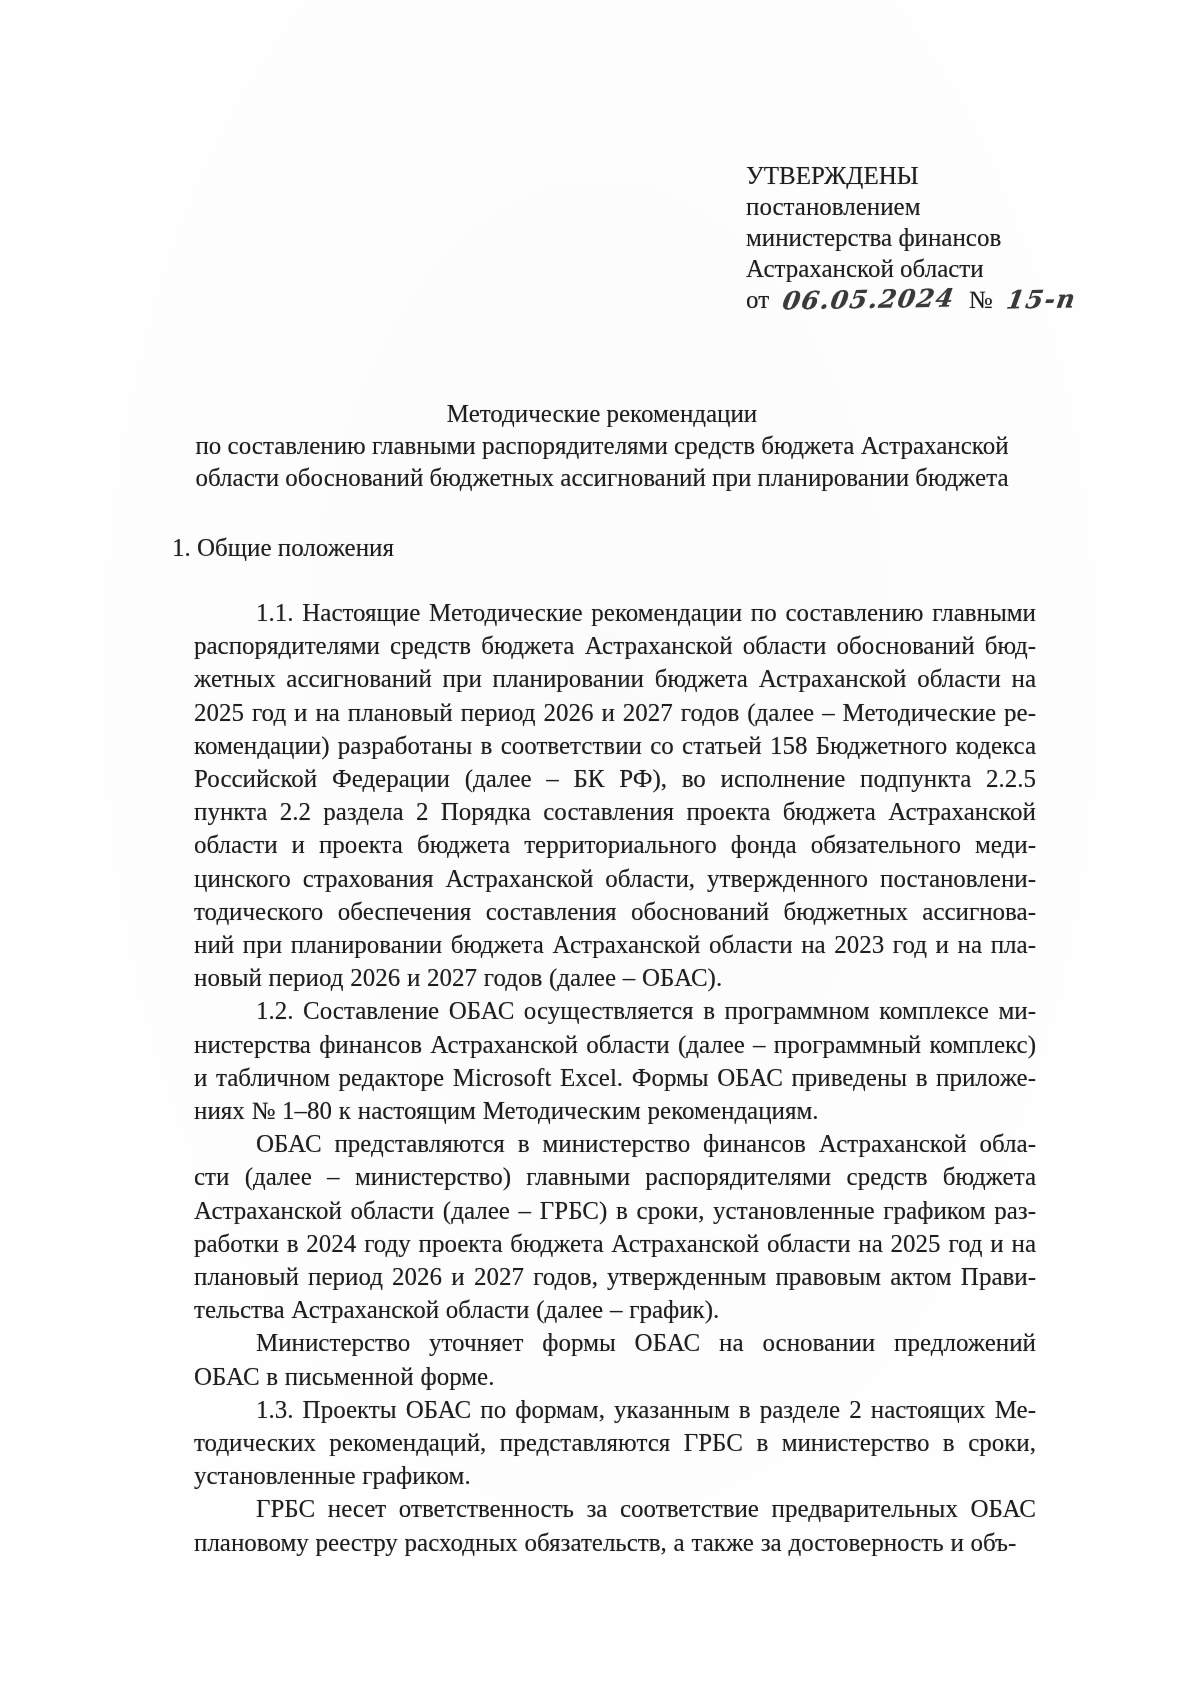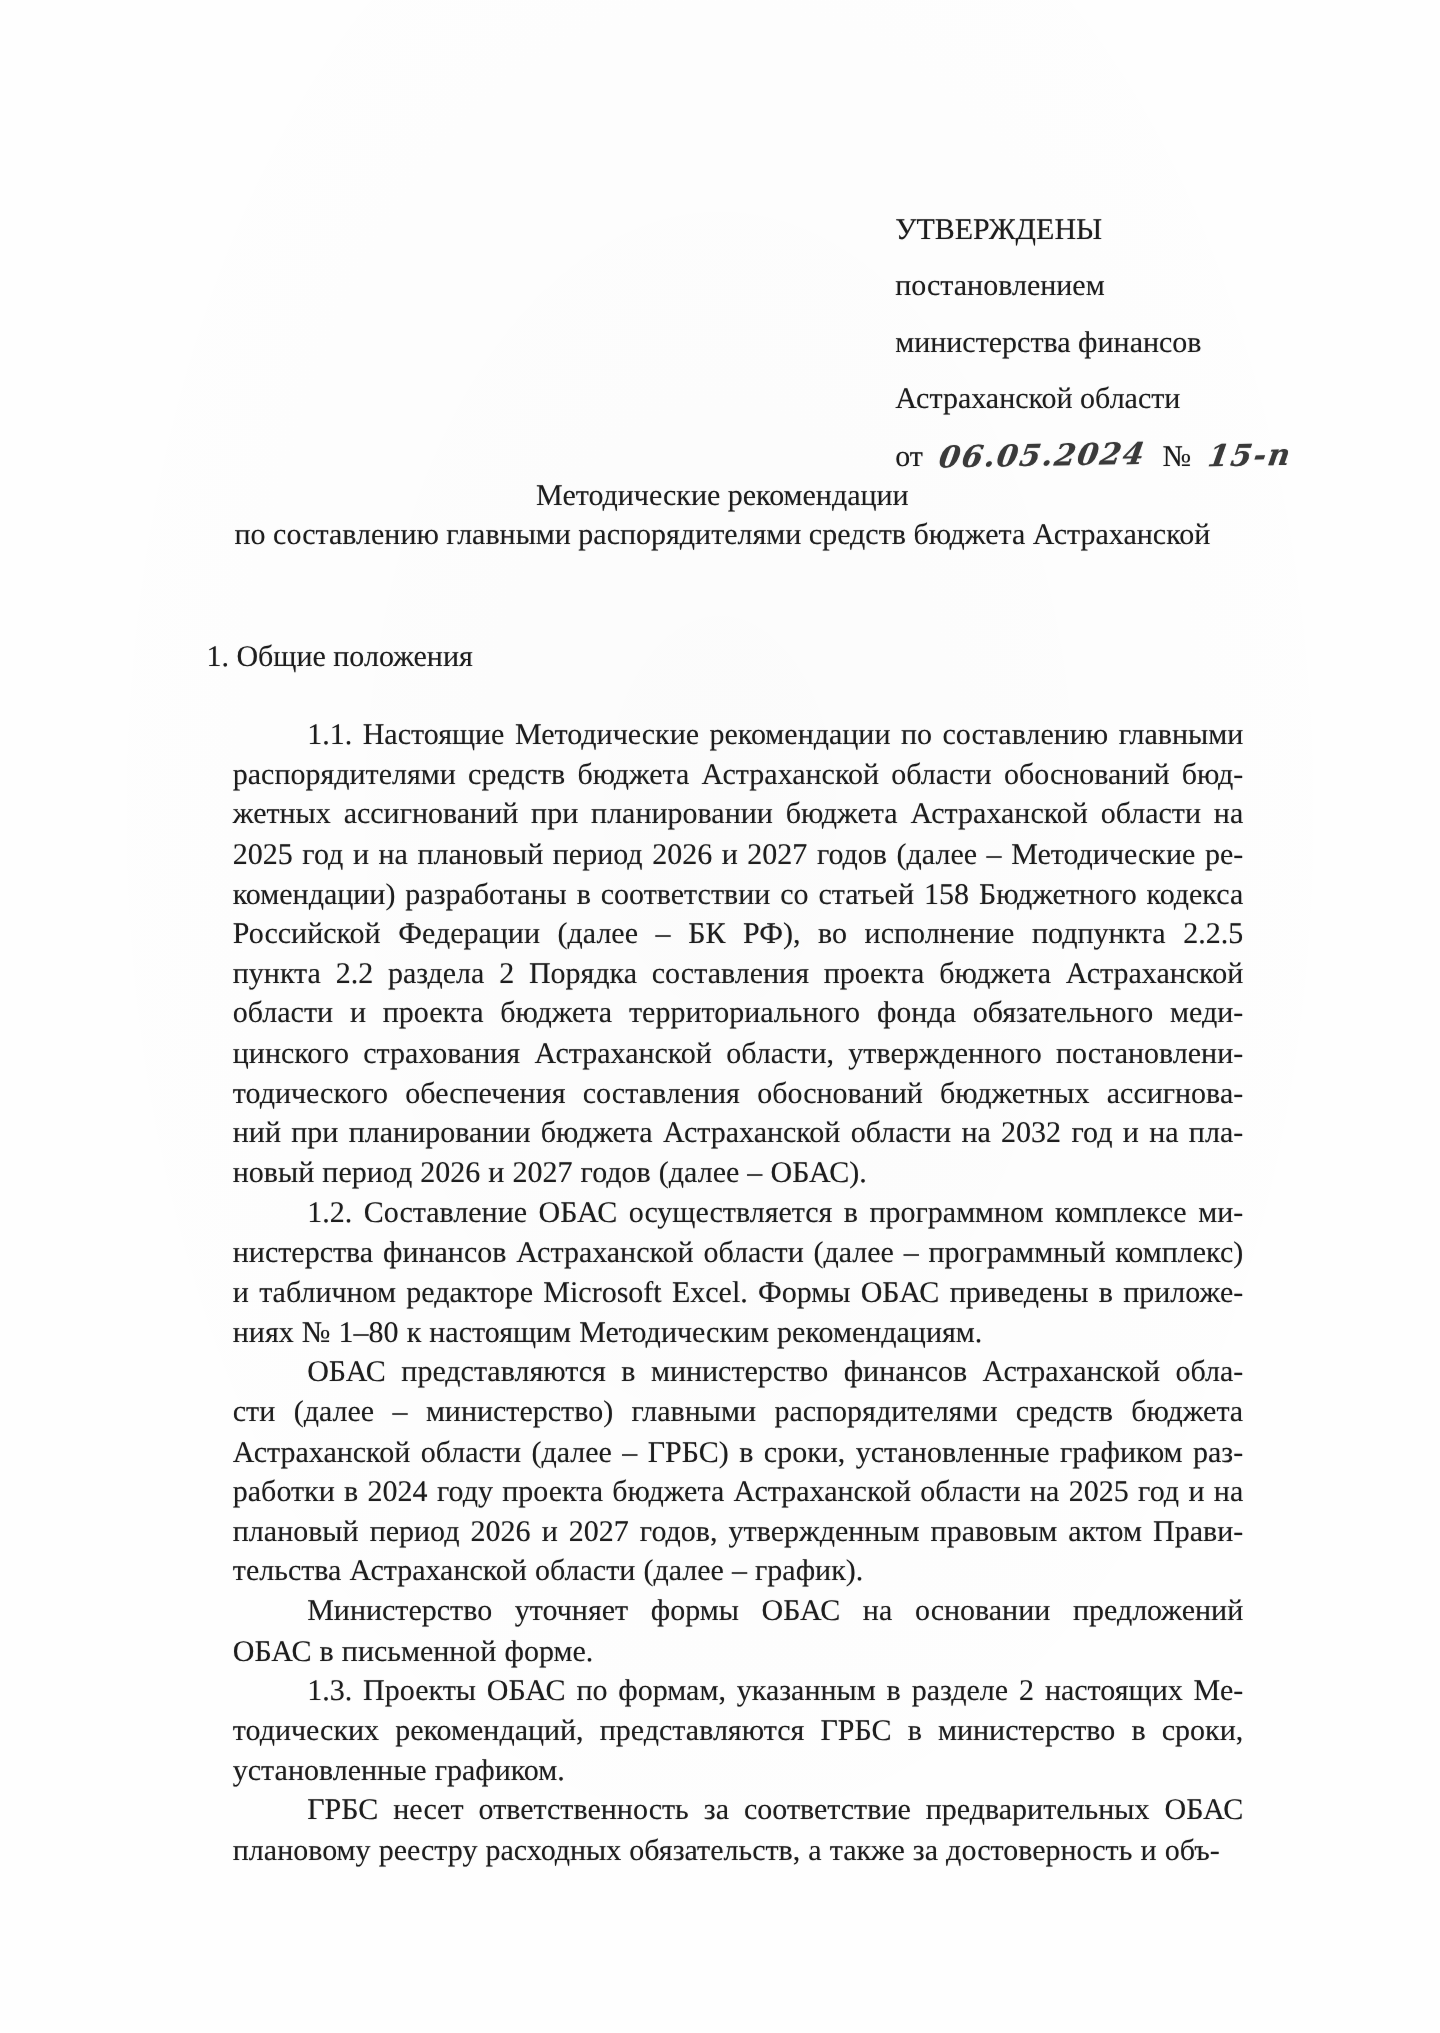--- a/index.html
+++ b/index.html
@@ -24,21 +24,21 @@
   }
   
   .approval {
     position: absolute;
     left: 746px;
     top: 160px;
     font-size: 25px;
     line-height: 31px;
     text-align: left;
   }
-  .approval .aline { display: block; margin-top: 16px; }
+  .approval .aline { display: block; }
   .handwritten {
     display: inline-block;
     font-style: italic;
     font-weight: bold;
     letter-spacing: 1.5px;
     transform: skewX(-10deg) rotate(-1deg);
     color: #3a3a3a;
     font-family: "DejaVu Serif", serif;
   }
   .date-line .gap { display: inline-block; width: 14px; }
@@ -95,37 +95,38 @@
       <span class="aline">Астраханской области</span>
       <span class="aline date-line">
       <span>от</span><span class="gap"></span><span class="handwritten">06.05.2024</span><span class="gap"></span><span>№</span><span class="gap"></span><span class="handwritten">15-п</span>
     </span>
   </div>
 
   <div class="title">
 
   <div>Методические рекомендации</div>
       <div>по составлению главными распорядителями средств бюджета Астраханской</div>
+      <div>области обоснований бюджетных ассигнований при планировании бюджета</div>
     </div>
 
   <div class="heading">1. Общие положения</div>
 
   <div class="body-text">
 
   <div class="bline para-start">1.1. Настоящие Методические рекомендации по составлению главными</div>
       <div class="bline">распорядителями средств бюджета Астраханской области обоснований бюд-</div>
       <div class="bline">жетных ассигнований при планировании бюджета Астраханской области на</div>
       <div class="bline">2025 год и на плановый период 2026 и 2027 годов (далее – Методические ре-</div>
       <div class="bline">комендации) разработаны в соответствии со статьей 158 Бюджетного кодекса</div>
       <div class="bline">Российской Федерации (далее – БК РФ), во исполнение подпункта 2.2.5</div>
       <div class="bline">пункта 2.2 раздела 2 Порядка составления проекта бюджета Астраханской</div>
       <div class="bline">области и проекта бюджета территориального фонда обязательного меди-</div>
       <div class="bline">цинского страхования Астраханской области, утвержденного постановлени-</div>
       <div class="bline">тодического обеспечения составления обоснований бюджетных ассигнова-</div>
-      <div class="bline">ний при планировании бюджета Астраханской области на 2032 год и на пла-</div>
+      <div class="bline">ний при планировании бюджета Астраханской области на 2023 год и на пла-</div>
       <div class="bline para-end">новый период 2026 и 2027 годов (далее – ОБАС).</div>
       <div class="bline para-start">1.2. Составление ОБАС осуществляется в программном комплексе ми-</div>
       <div class="bline">нистерства финансов Астраханской области (далее – программный комплекс)</div>
       <div class="bline">и табличном редакторе Microsoft Excel. Формы ОБАС приведены в приложе-</div>
       <div class="bline para-end">ниях № 1–80 к настоящим Методическим рекомендациям.</div>
       <div class="bline para-start">ОБАС представляются в министерство финансов Астраханской обла-</div>
       <div class="bline">сти (далее – министерство) главными распорядителями средств бюджета</div>
       <div class="bline">Астраханской области (далее – ГРБС) в сроки, установленные графиком раз-</div>
       <div class="bline">работки в 2024 году проекта бюджета Астраханской области на 2025 год и на</div>
       <div class="bline">плановый период 2026 и 2027 годов, утвержденным правовым актом Прави-</div>

